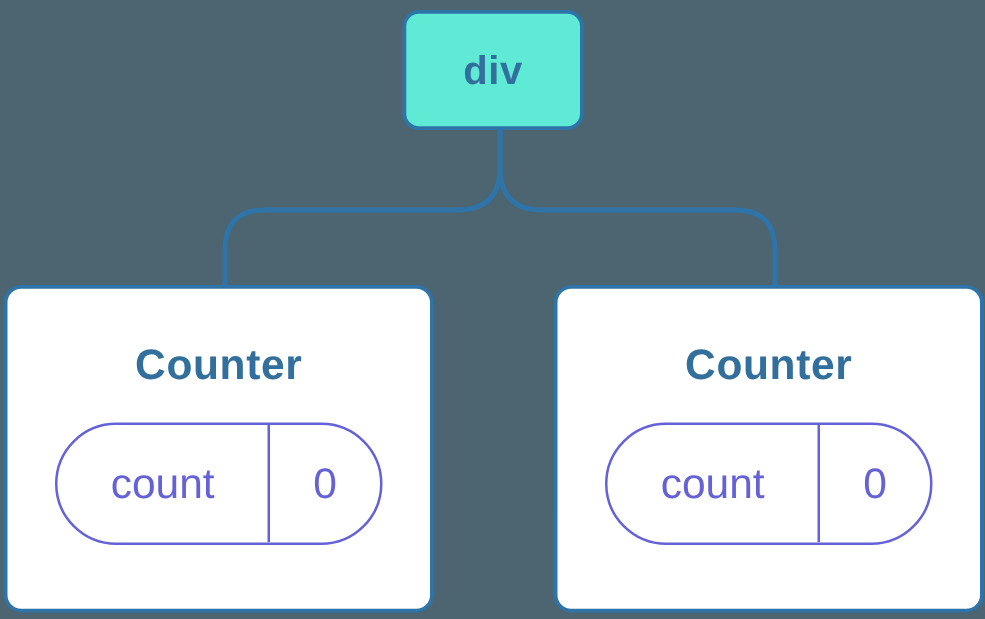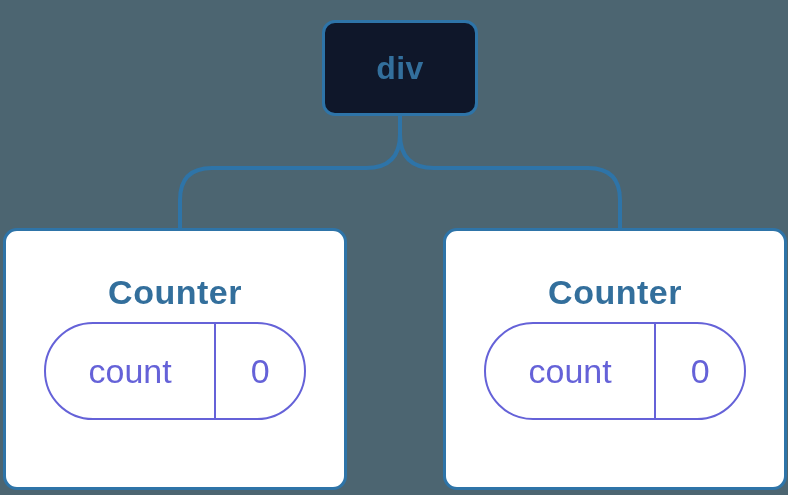--- a/index.html
+++ b/index.html
@@ -11,24 +11,24 @@
     position: relative;
     width: 788px;
     height: 495px;
     background: #4C6571;
     overflow: hidden;
   }
   
   .root-node {
     position: absolute;
     left: 322px;
-    top: 20px;
-    width: 156px;
+    top: 8px;
+    width: 145px;
     height: 96px;
-    background: #0f172a;
+    background: #5eead4;
     border: 3px solid #2E74A8;
     border-radius: 13px;
     display: flex;
     align-items: center;
     justify-content: center;
     z-index: 2;
   }
   .root-node .label {
     font-size: 32px;
     font-weight: 600;
@@ -66,21 +66,21 @@
   .component-card.right { left: 443px; }
   .component-title {
     margin-top: 42px;
     font-size: 34px;
     font-weight: 600;
     color: #336F9C;
     letter-spacing: 0.5px;
   }
   
   .state-pill {
-    margin-top: 10px;
+    margin-top: 26px;
     width: 262px;
     height: 98px;
     border: 2px solid #6562D8;
     border-radius: 49px;
     display: flex;
     align-items: stretch;
     overflow: hidden;
     background: #FFFFFF;
   }
   .state-key-cell {

